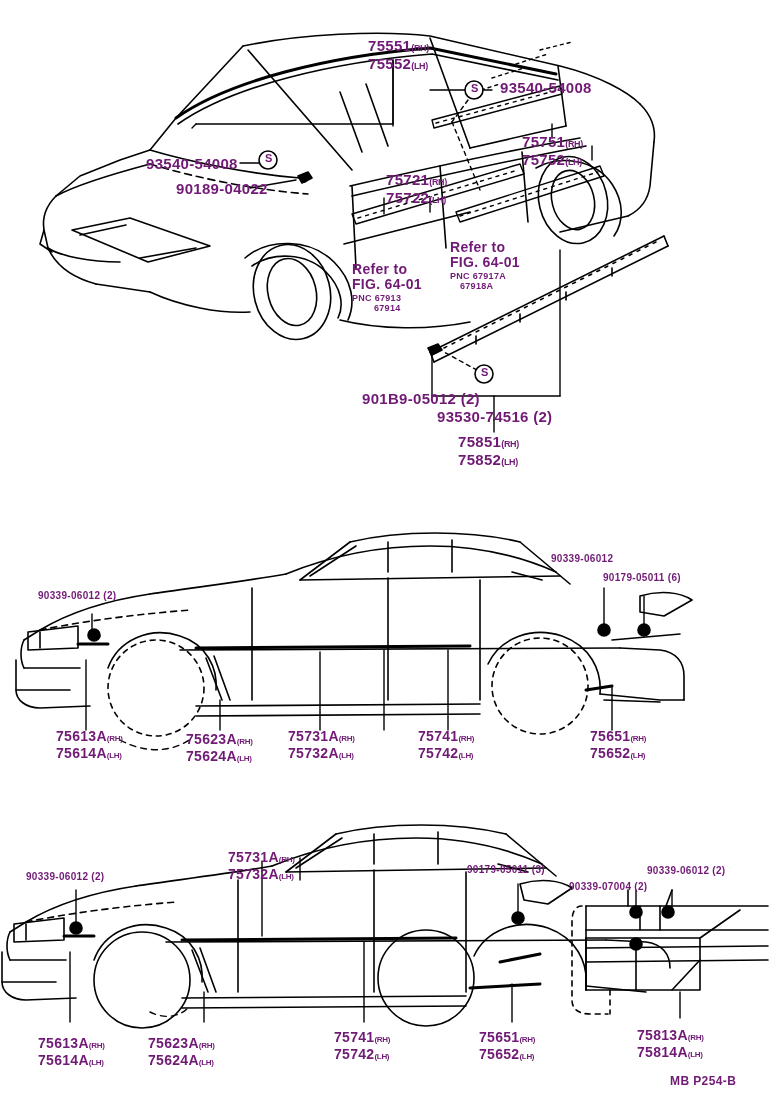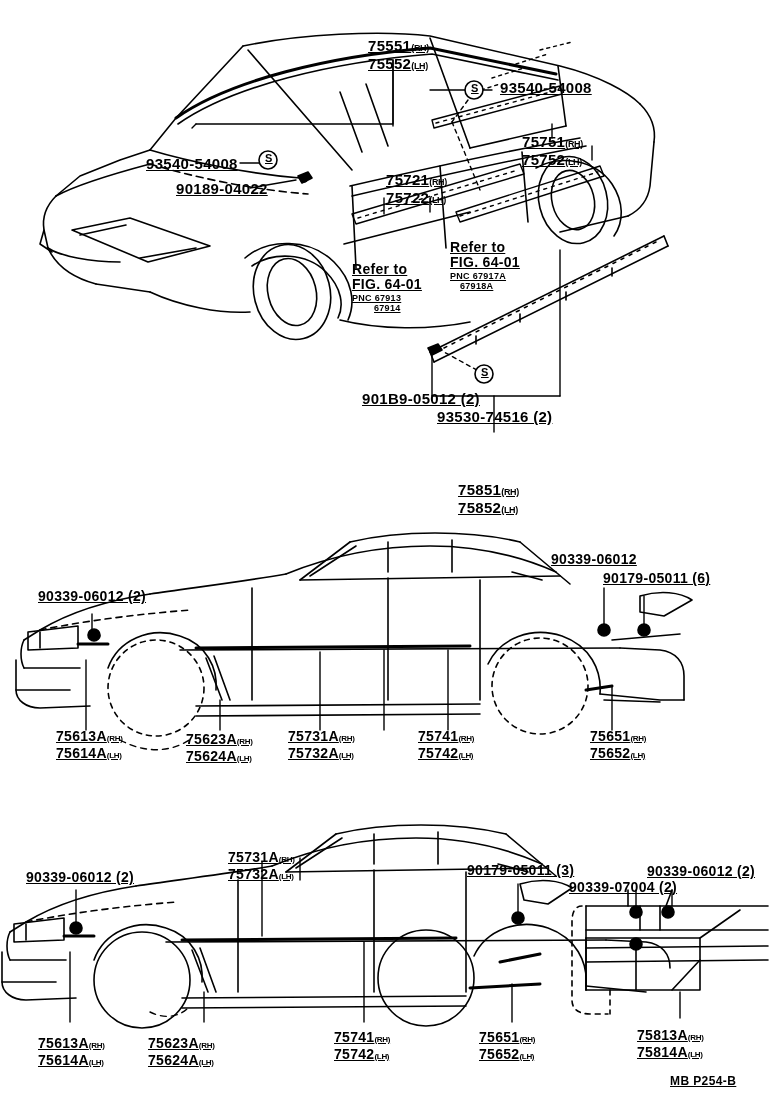--- a/index.html
+++ b/index.html
@@ -5,27 +5,27 @@
 <style>
   html,body{margin:0;padding:0;background:#ffffff;}
   body{
     width:784px;height:1114px;position:relative;overflow:hidden;
     font-family:"Liberation Sans", sans-serif;color:#000;
   }
   .sheet{position:absolute;inset:0;}
   svg.art{position:absolute;left:0;top:0;width:784px;height:1114px;}
   .lbl{
     position:absolute;font-family:"Liberation Sans", sans-serif;
-    font-weight:bold;color:#000000;white-space:nowrap;letter-spacing:0.3px;text-decoration:underline;
+    font-weight:bold;color:#701a75;white-space:nowrap;letter-spacing:0.3px;
   }
   .pn{font-size:15px;line-height:15px;}
   .pn .sfx{font-size:9px;font-weight:bold;letter-spacing:-0.3px;}
   .pn2{font-size:14px;line-height:15px;}
   .pn2 .sfx{font-size:8px;font-weight:bold;letter-spacing:-0.3px;}
-  .bolt{font-size:14px;line-height:14px;}
+  .bolt{font-size:10px;line-height:14px;}
   .refer{font-size:14px;line-height:15px;font-weight:bold;}
   .pnc{font-size:9px;line-height:10px;font-weight:bold;}
   .grp{
     font-size:15px;font-weight:bold;letter-spacing:0.4px;
     border-bottom:2px solid #000;padding-bottom:1px;
   }
   .figcode{font-size:12px;font-weight:bold;letter-spacing:0.4px;}
   .two-line div{line-height:16px;}
   .two-line.small div{line-height:15px;}
 </style>
@@ -361,21 +361,21 @@
 </div>
 
 <div class="lbl pn" style="left:362px;top:391px;">
   <span>901B9-05012 (2)</span>
 </div>
 
 <div class="lbl pn" style="left:437px;top:409px;">
   <span>93530-74516 (2)</span>
 </div>
 
-<div class="lbl pn two-line" style="left:458px;top:434px;margin-top:48px;">
+<div class="lbl pn two-line" style="left:458px;top:434px;">
   <div><span>75851</span><span class="sfx">(RH)</span></div>
   <div><span>75852</span><span class="sfx">(LH)</span></div>
 </div>
 
 <div class="lbl" style="left:265px;top:152px;font-size:11px;"><span>S</span></div>
 <div class="lbl" style="left:471px;top:82px;font-size:11px;"><span>S</span></div>
 <div class="lbl" style="left:481px;top:366px;font-size:11px;"><span>S</span></div>
 
 
 <div class="lbl bolt" style="left:38px;top:589px;">

